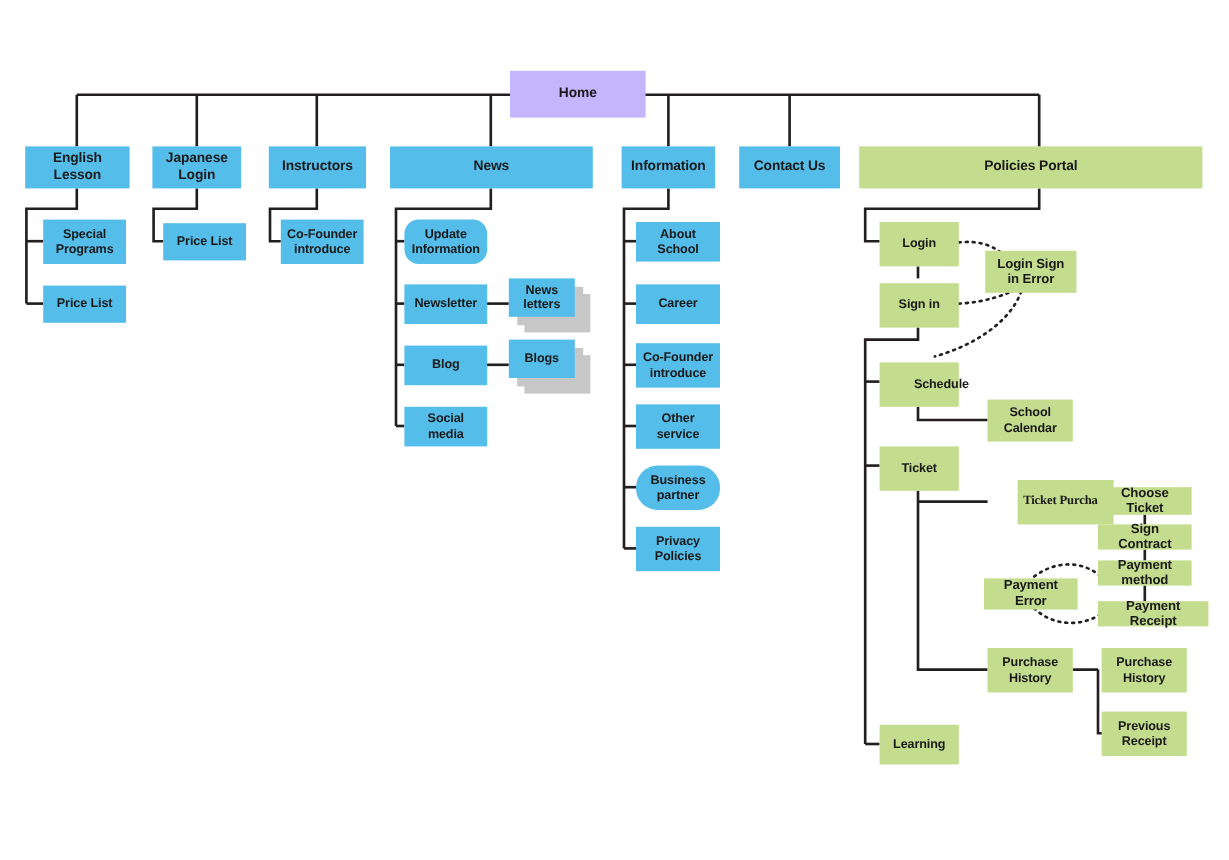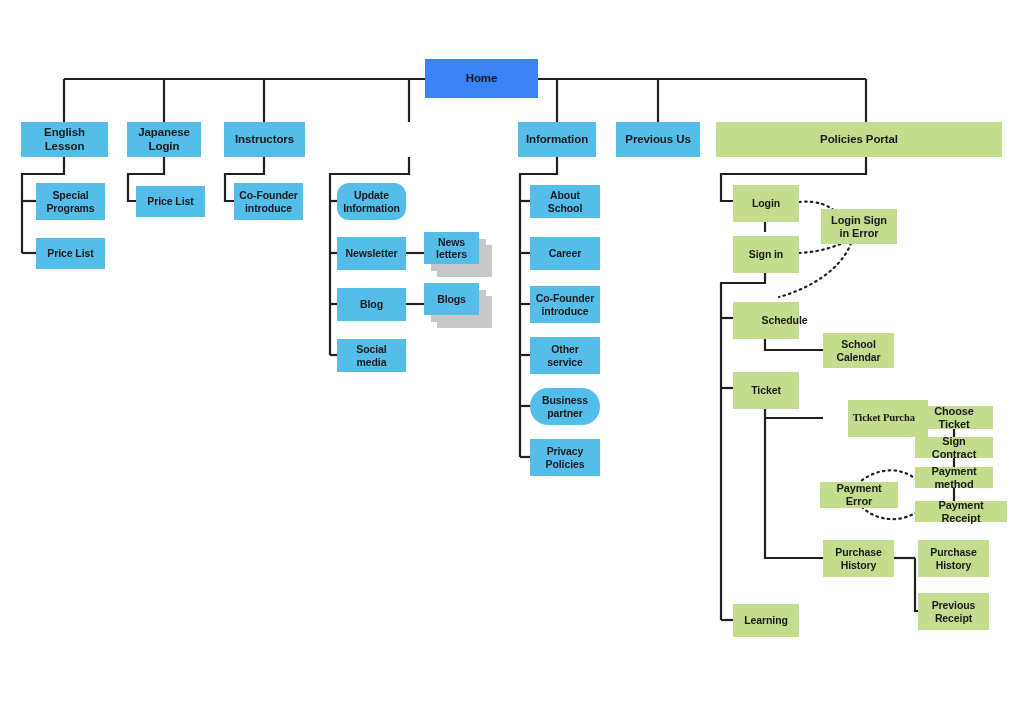--- a/index.html
+++ b/index.html
@@ -27,21 +27,21 @@
     align-items:center;
     justify-content:center;
     text-align:center;
     color:#1a1a1a;
     font-weight:bold;
     line-height:1.18;
     letter-spacing:-0.1px;
     z-index:5;
     padding:2px 4px;
   }
-  .node.home{background:#3b82f6;}
+  .node.home{background:#c4b5fd;}
   .node.blue{background:#55bdea;}
   .node.green{background:#c3dc8e;}
 
   .sz-lg{font-size:11.5px;}
   .sz-md{font-size:10.5px;}
   .sz-sm{font-size:11px;}
 
   
   .deck{position:absolute;z-index:3;}
   .deck .card{
@@ -132,25 +132,28 @@
 
   <div class="node blue sz-lg" style="left:21px;top:122px;width:87px;height:35px;">
     <span>English Lesson</span>
   </div>
   <div class="node blue sz-lg" style="left:127px;top:122px;width:74px;height:35px;">
     <span>Japanese Login</span>
   </div>
   <div class="node blue sz-lg" style="left:224px;top:122px;width:81px;height:35px;">
     <span>Instructors</span>
   </div>
+  <div class="node blue sz-lg" style="left:325px;top:122px;width:169px;height:35px;">
+    <span>News</span>
+  </div>
   <div class="node blue sz-lg" style="left:518px;top:122px;width:78px;height:35px;">
     <span>Information</span>
   </div>
   <div class="node blue sz-lg" style="left:616px;top:122px;width:84px;height:35px;">
-    <span>Previous Us</span>
+    <span>Contact Us</span>
   </div>
   <div class="node green sz-lg" style="left:716px;top:122px;width:286px;height:35px;">
     <span>Policies Portal</span>
   </div>
 
   <div class="node blue sz-md" style="left:36px;top:183px;width:69px;height:37px;">
     <span>Special Programs</span>
   </div>
   <div class="node blue sz-md" style="left:36px;top:238px;width:69px;height:31px;">
     <span>Price List</span>

